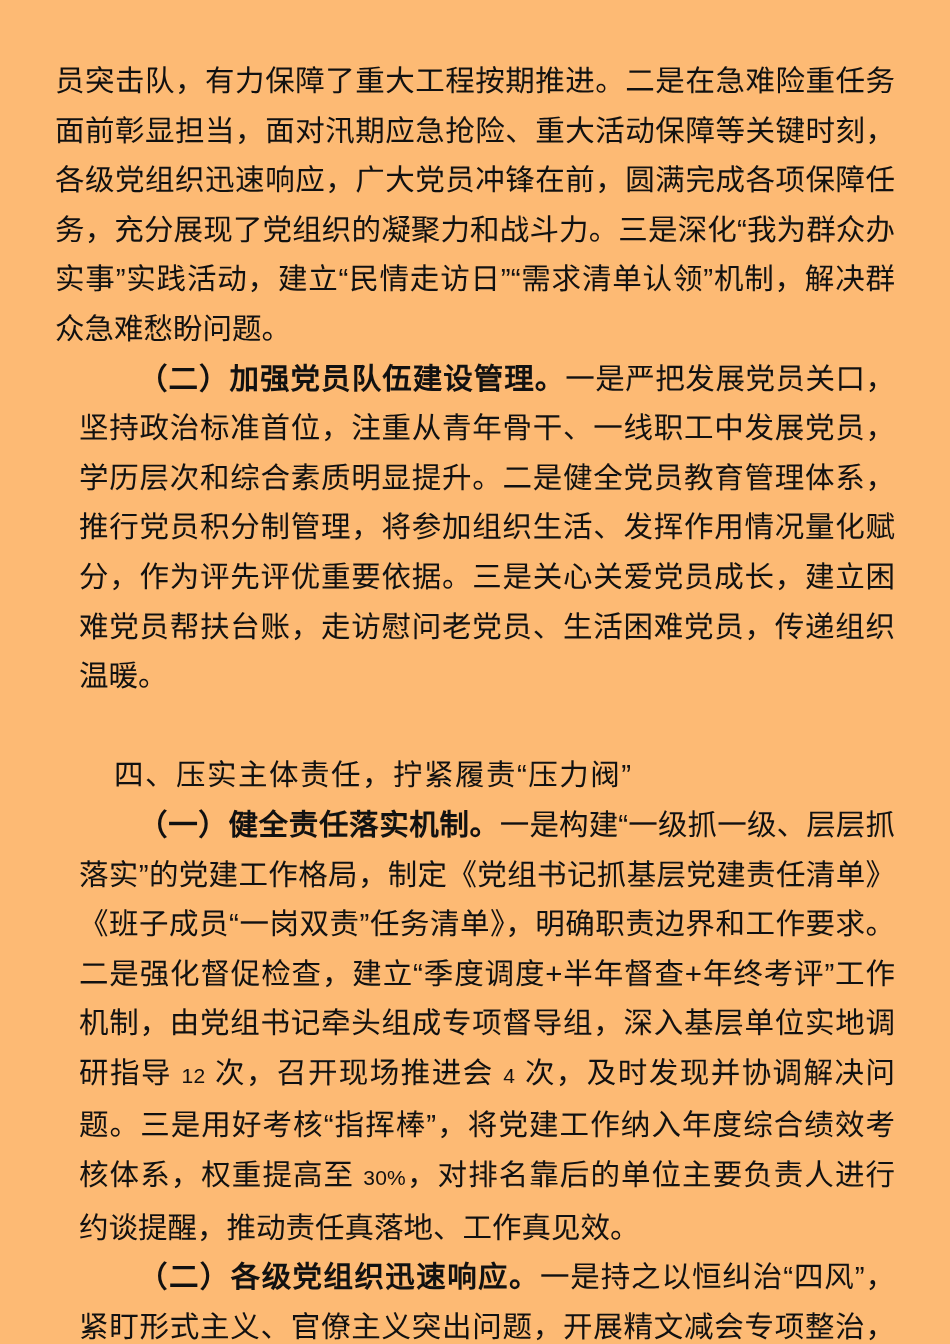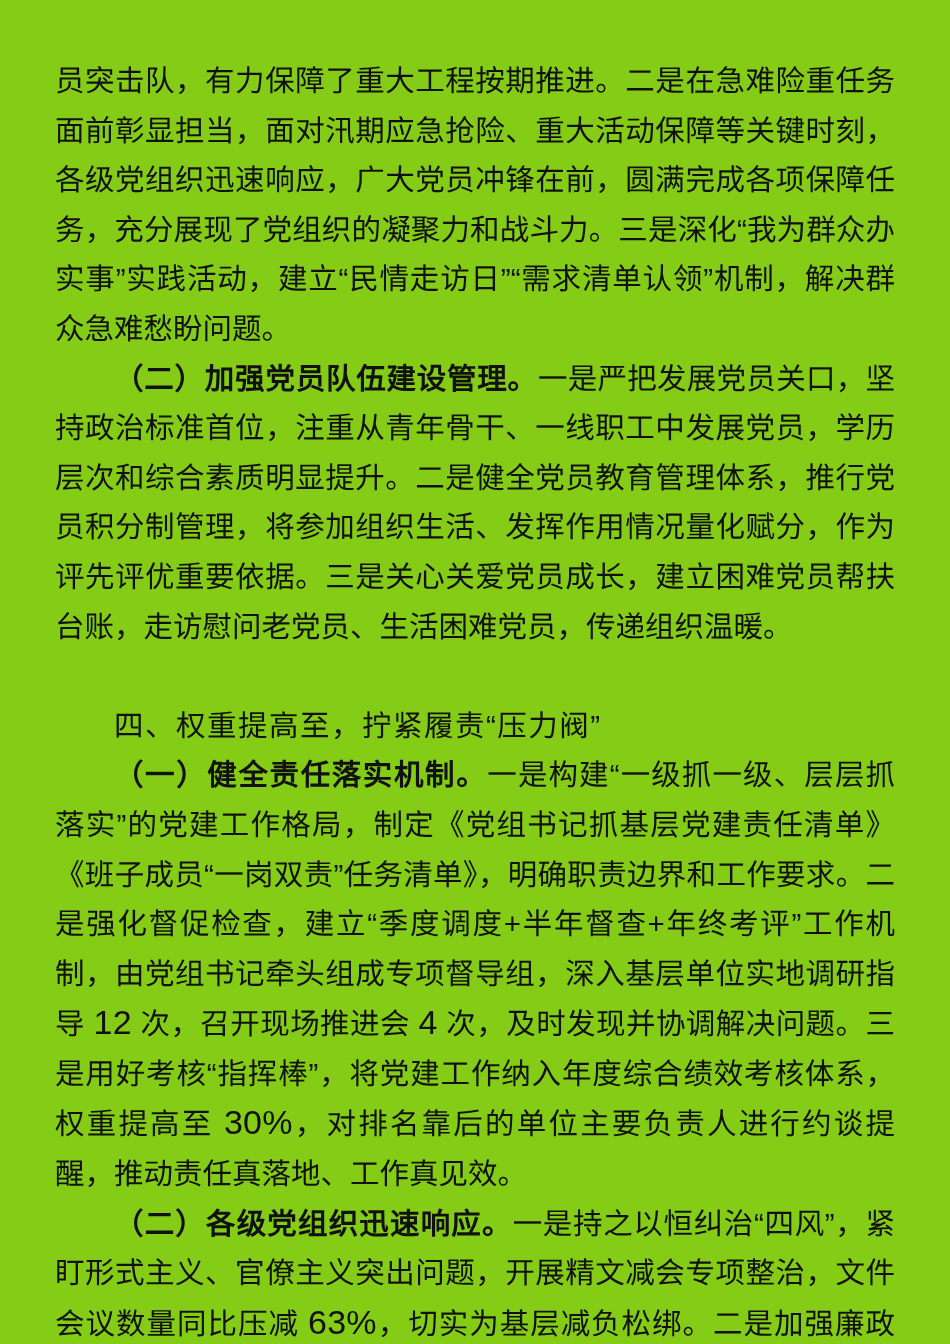--- a/index.html
+++ b/index.html
@@ -5,21 +5,21 @@
 <style>
   html, body {
     margin: 0;
     padding: 0;
     background: #ffffff;
   }
   .page {
     position: relative;
     width: 950px;
     height: 1344px;
-    background: #84cc16;
+    background: #fdba74;
     box-sizing: border-box;
     overflow: hidden;
     font-family: "Liberation Sans", "DejaVu Sans", sans-serif;
   }
   .doc-body {
     position: absolute;
     left: 55px;
     top: 56px;
     width: 840px;
   }
@@ -32,33 +32,34 @@
     color: #111111;
     text-align: justify;
     text-justify: inter-character;
     letter-spacing: 0px;
     word-break: break-all;
     font-weight: 400;
     -webkit-font-smoothing: antialiased;
   }
   p.para.indent {
     text-indent: 59px;
+    margin-left: 24px;
   }
   p.para.cont {
     text-indent: 0;
   }
   
   .lead {
     font-weight: 700;
     letter-spacing: 0.5px;
   }
   
   .num {
     font-family: "Liberation Sans", "DejaVu Sans", sans-serif;
-    font-size: 34px;
+    font-size: 21px;
     letter-spacing: 0.2px;
   }
   
   p.section-heading {
     margin: 0;
     padding: 0;
     font-size: 29.5px;
     line-height: 49.6px;
     color: #111111;
     font-weight: 400;
@@ -75,20 +76,20 @@
 
 <div class="page">
   <div class="doc-body">
 
     <p class="para cont">员突击队，有力保障了重大工程按期推进。二是在急难险重任务面前彰显担当，面对汛期应急抢险、重大活动保障等关键时刻，各级党组织迅速响应，广大党员冲锋在前，圆满完成各项保障任务，充分展现了党组织的凝聚力和战斗力。三是深化“我为群众办实事”实践活动，建立“民情走访日”“需求清单认领”机制，解决群众急难愁盼问题。</p>
 
     <p class="para indent"><span class="lead">（二）加强党员队伍建设管理。</span><span>一是严把发展党员关口，坚持政治标准首位，注重从青年骨干、一线职工中发展党员，学历层次和综合素质明显提升。二是健全党员教育管理体系，推行党员积分制管理，将参加组织生活、发挥作用情况量化赋分，作为评先评优重要依据。三是关心关爱党员成长，建立困难党员帮扶台账，走访慰问老党员、生活困难党员，传递组织温暖。</span></p>
 
     <div class="spacer-line"></div>
 
-    <p class="section-heading">四、权重提高至，拧紧履责“压力阀”</p>
+    <p class="section-heading">四、压实主体责任，拧紧履责“压力阀”</p>
 
     <p class="para indent"><span class="lead">（一）健全责任落实机制。</span><span>一是构建“一级抓一级、层层抓落实”的党建工作格局，制定《党组书记抓基层党建责任清单》《班子成员“一岗双责”任务清单》，明确职责边界和工作要求。二是强化督促检查，建立“季度调度+半年督查+年终考评”工作机制，由党组书记牵头组成专项督导组，深入基层单位实地调研指导 </span><span class="num">12</span><span> 次，召开现场推进会 </span><span class="num">4</span><span> 次，及时发现并协调解决问题。三是用好考核“指挥棒”，将党建工作纳入年度综合绩效考核体系，权重提高至 </span><span class="num">30%</span><span>，对排名靠后的单位主要负责人进行约谈提醒，推动责任真落地、工作真见效。</span></p>
 
     <p class="para indent"><span class="lead">（二）各级党组织迅速响应。</span><span>一是持之以恒纠治“四风”，紧盯形式主义、官僚主义突出问题，开展精文减会专项整治，文件会议数量同比压减 </span><span class="num">63%</span><span>，切实为基层减负松绑。二是加强廉政风险防控，梳理重点领域廉政风险点，制定防控措施，组织开展岗位廉政谈话。三是畅通监督渠道，</span></p>
 
   </div>
 </div>
 
 </body></html>

